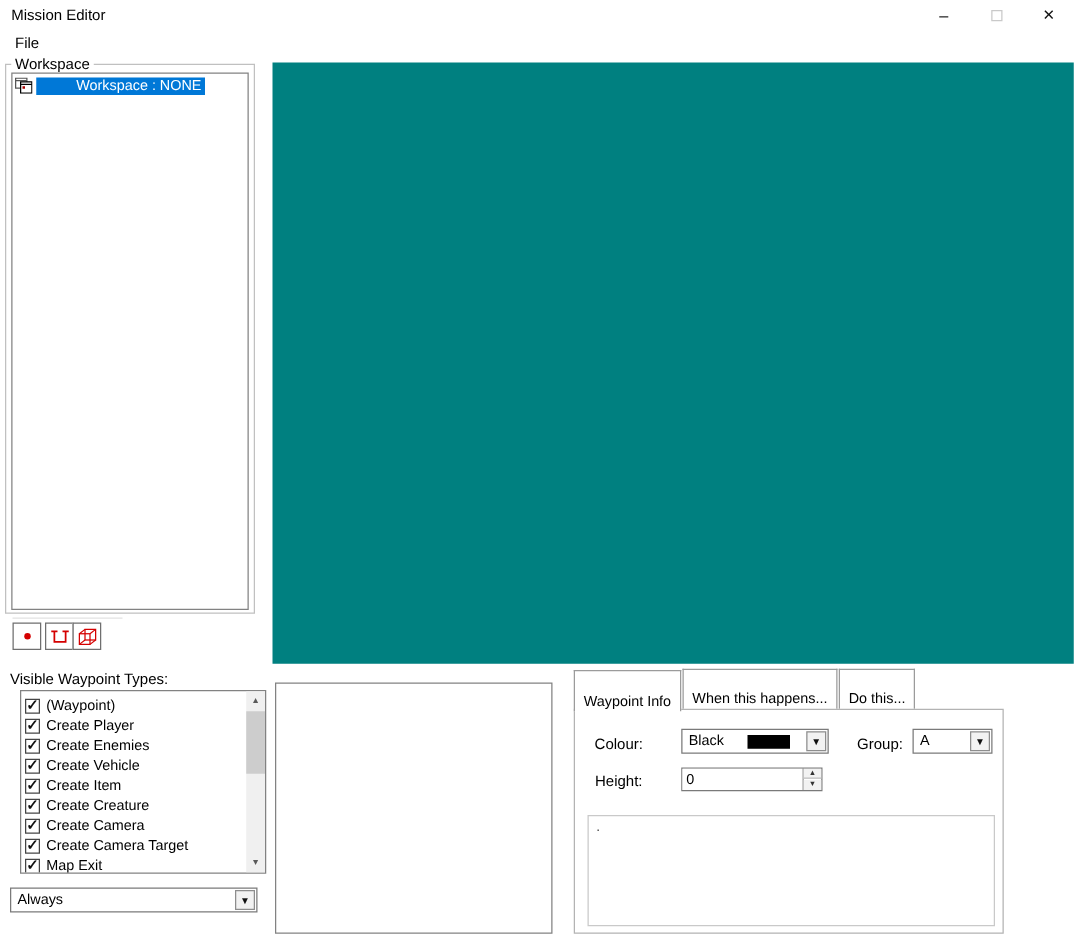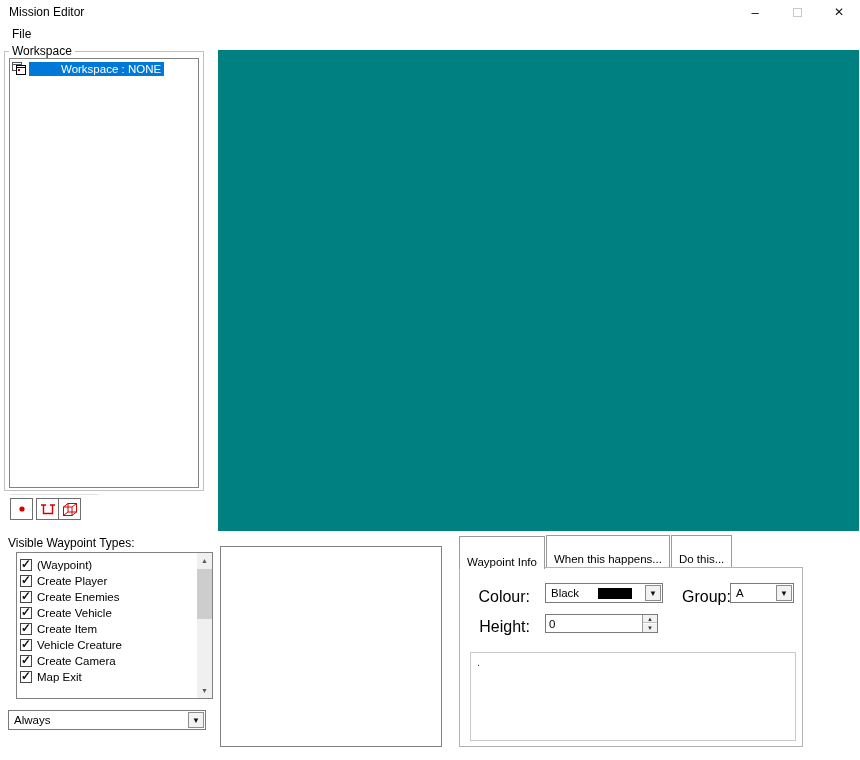--- a/index.html
+++ b/index.html
@@ -49,21 +49,21 @@
   .always-combo { left:8px; top:710px; width:198px; height:20px; }
   
   .viewport { position:absolute; left:218px; top:50px; width:641px; height:481px; background:#008080; }
   
   .bottom-list { position:absolute; left:220px; top:546px; width:222px; height:201px; border:1px solid #828282; background:#fff; }
   
   .tabbar { position:absolute; left:459px; top:549px; height:19px; display:flex; align-items:flex-end; }
   .tab { font-size:11.5px; padding:16px 7px; border:1px solid #9b9b9b; border-bottom:none; background:#fff; height:16px; line-height:15px; margin-right:1px; white-space:nowrap; }
   .tab.selected { height:19px; line-height:18px; margin-bottom:-1px; position:relative; z-index:3; }
   .tab-panel { position:absolute; left:459px; top:567px; width:344px; height:180px; border:1px solid #b3b3b3; background:#fff; z-index:1; }
-  .fld-label { position:absolute; font-size:16px; text-align:right; }
+  .fld-label { position:absolute; font-size:12px; text-align:center; }
   .colour-label { left:0; top:20px; width:70px; }
   .group-label { left:222px; top:20px; width:44px; }
   .height-label { left:0; top:50px; width:70px; }
   .colour-combo { left:85px; top:15px; width:118px; height:20px; }
   .swatch { position:absolute; left:52px; top:4px; width:34px; height:11px; background:#000; }
   .group-combo { left:270px; top:15px; width:64px; height:20px; }
   .height-wrap { position:absolute; left:85px; top:46px; width:113px; height:19px; border:1px solid #7a7a7a; background:#fff; }
   .height-input { position:absolute; left:0; top:0; width:96px; height:17px; border:none; outline:none; padding:1px 3px; font-family:"Liberation Sans",sans-serif; font-size:11.5px; }
   .spinner { position:absolute; right:0; top:0; bottom:0; width:15px; border-left:1px solid #9a9a9a; }
   .spin-btn { position:absolute; left:0; width:14px; height:8px; display:flex; align-items:center; justify-content:center; font-size:6px; color:#333; background:#f2f2f2; }
@@ -160,25 +160,29 @@
     <div class="vwt-row">
       <span class="cb checked"></span>
       <span class="vwt-row-label">Create Vehicle</span>
     </div>
     <div class="vwt-row">
       <span class="cb checked"></span>
       <span class="vwt-row-label">Create Item</span>
     </div>
     <div class="vwt-row">
       <span class="cb checked"></span>
-      <span class="vwt-row-label">Vehicle Creature</span>
+      <span class="vwt-row-label">Create Creature</span>
     </div>
     <div class="vwt-row">
       <span class="cb checked"></span>
       <span class="vwt-row-label">Create Camera</span>
+    </div>
+    <div class="vwt-row">
+      <span class="cb checked"></span>
+      <span class="vwt-row-label">Create Camera Target</span>
     </div>
     <div class="vwt-row">
       <span class="cb checked"></span>
       <span class="vwt-row-label">Map Exit</span>
     </div>
   </div>
   <div class="scrollbar">
     <div class="sb-btn up">
         <span>▲</span>
       </div>

